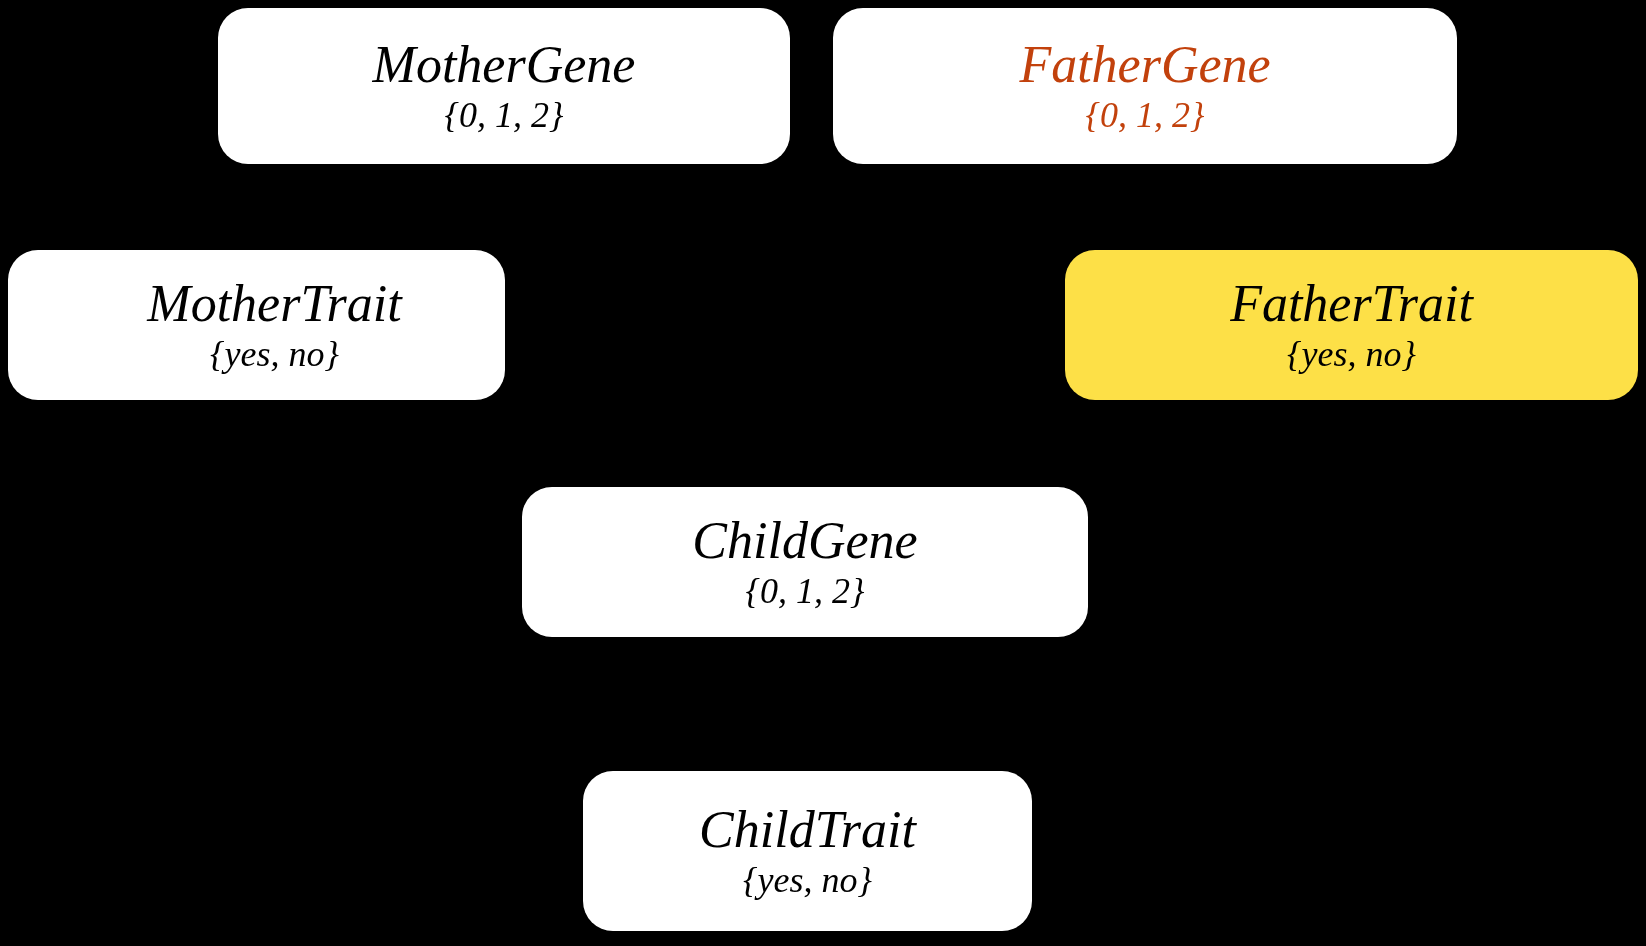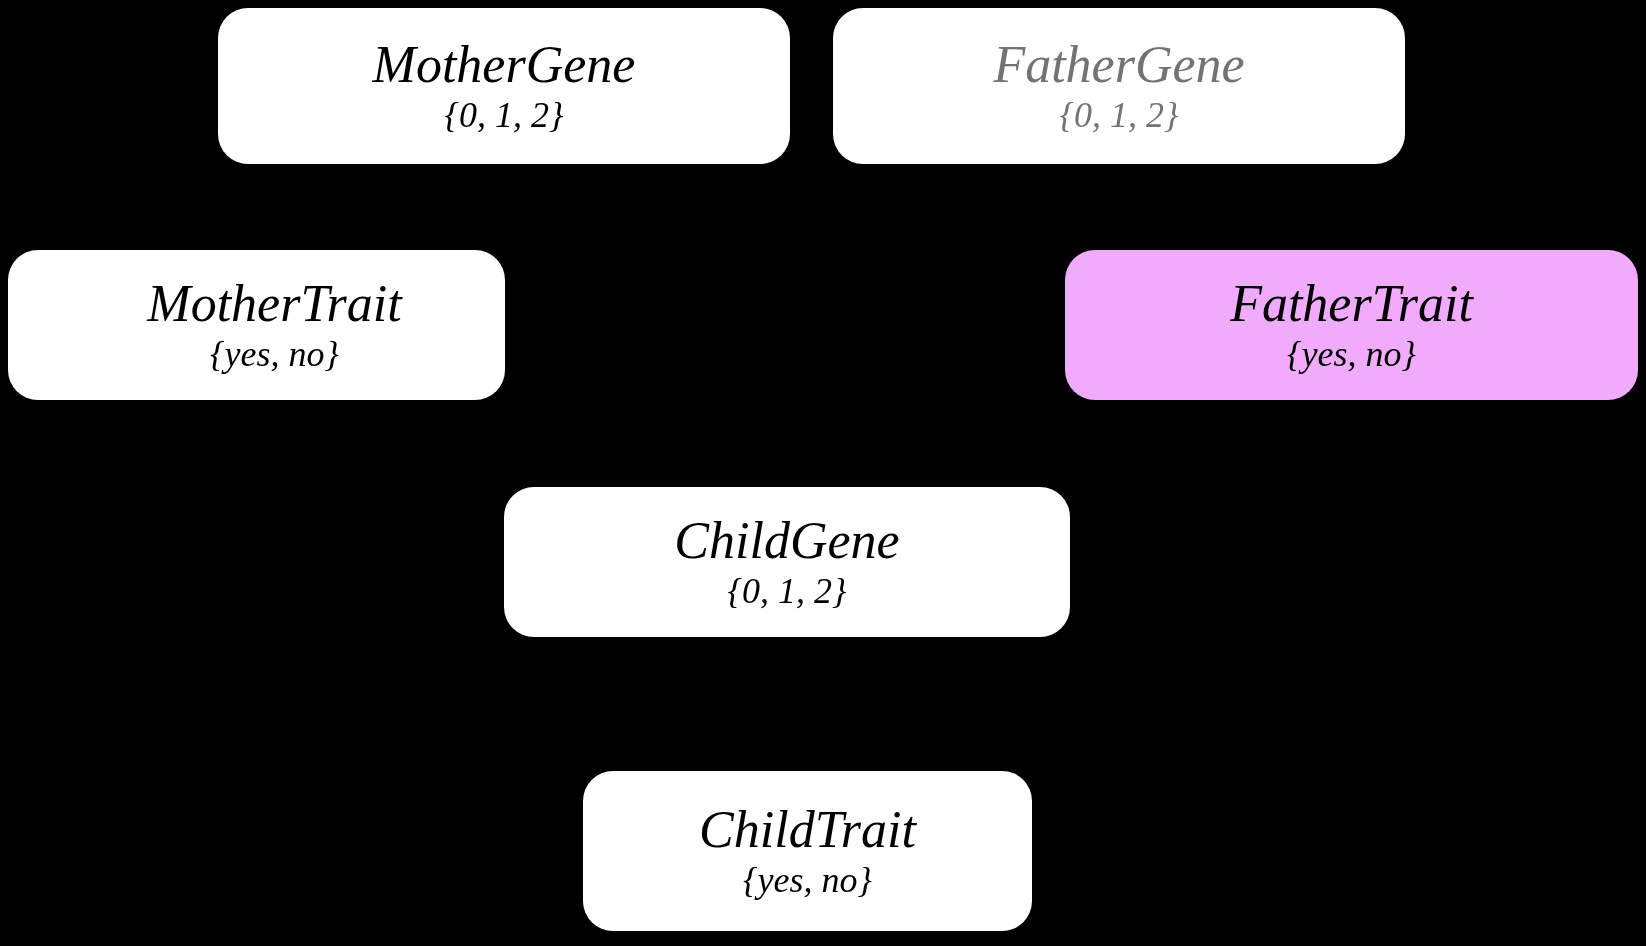--- a/index.html
+++ b/index.html
@@ -45,33 +45,33 @@
   }
 </style>
 </head>
 <body>
 
 <div id="canvas" style="background: rgb(0, 0, 0);">
     <div class="node" style="left: 218px; top: 8px; width: 572px; height: 156px; background: rgb(255, 255, 255); color: rgb(0, 0, 0);">
       <div class="node-name">MotherGene</div>
       <div class="node-domain">{0, 1, 2}</div>
     </div>
-    <div class="node" style="left: 833px; top: 8px; width: 572px; height: 156px; background: rgb(255, 255, 255); color: #737373;">
+    <div class="node" style="left: 833px; top: 8px; width: 624px; height: 156px; background: rgb(255, 255, 255); color: #c2410c;">
       <div class="node-name">FatherGene</div>
       <div class="node-domain">{0, 1, 2}</div>
     </div>
     <div class="node" style="left: 8px; top: 250px; width: 497px; height: 150px; background: rgb(255, 255, 255); color: rgb(0, 0, 0); padding-left: 36px;">
       <div class="node-name">MotherTrait</div>
       <div class="node-domain">{yes, no}</div>
     </div>
-    <div class="node" style="left: 1065px; top: 250px; width: 573px; height: 150px; background: #f0abfc; color: rgb(0, 0, 0);">
+    <div class="node" style="left: 1065px; top: 250px; width: 573px; height: 150px; background: #fde047; color: rgb(0, 0, 0);">
       <div class="node-name">FatherTrait</div>
       <div class="node-domain">{yes, no}</div>
     </div>
-    <div class="node" style="left: 504px; top: 487px; width: 566px; height: 150px; background: rgb(255, 255, 255); color: rgb(0, 0, 0);">
+    <div class="node" style="left: 522px; top: 487px; width: 566px; height: 150px; background: rgb(255, 255, 255); color: rgb(0, 0, 0);">
       <div class="node-name">ChildGene</div>
       <div class="node-domain">{0, 1, 2}</div>
     </div>
     <div class="node" style="left: 583px; top: 771px; width: 449px; height: 160px; background: rgb(255, 255, 255); color: rgb(0, 0, 0);">
       <div class="node-name">ChildTrait</div>
       <div class="node-domain">{yes, no}</div>
     </div>
   </div>
 
 </body></html>

